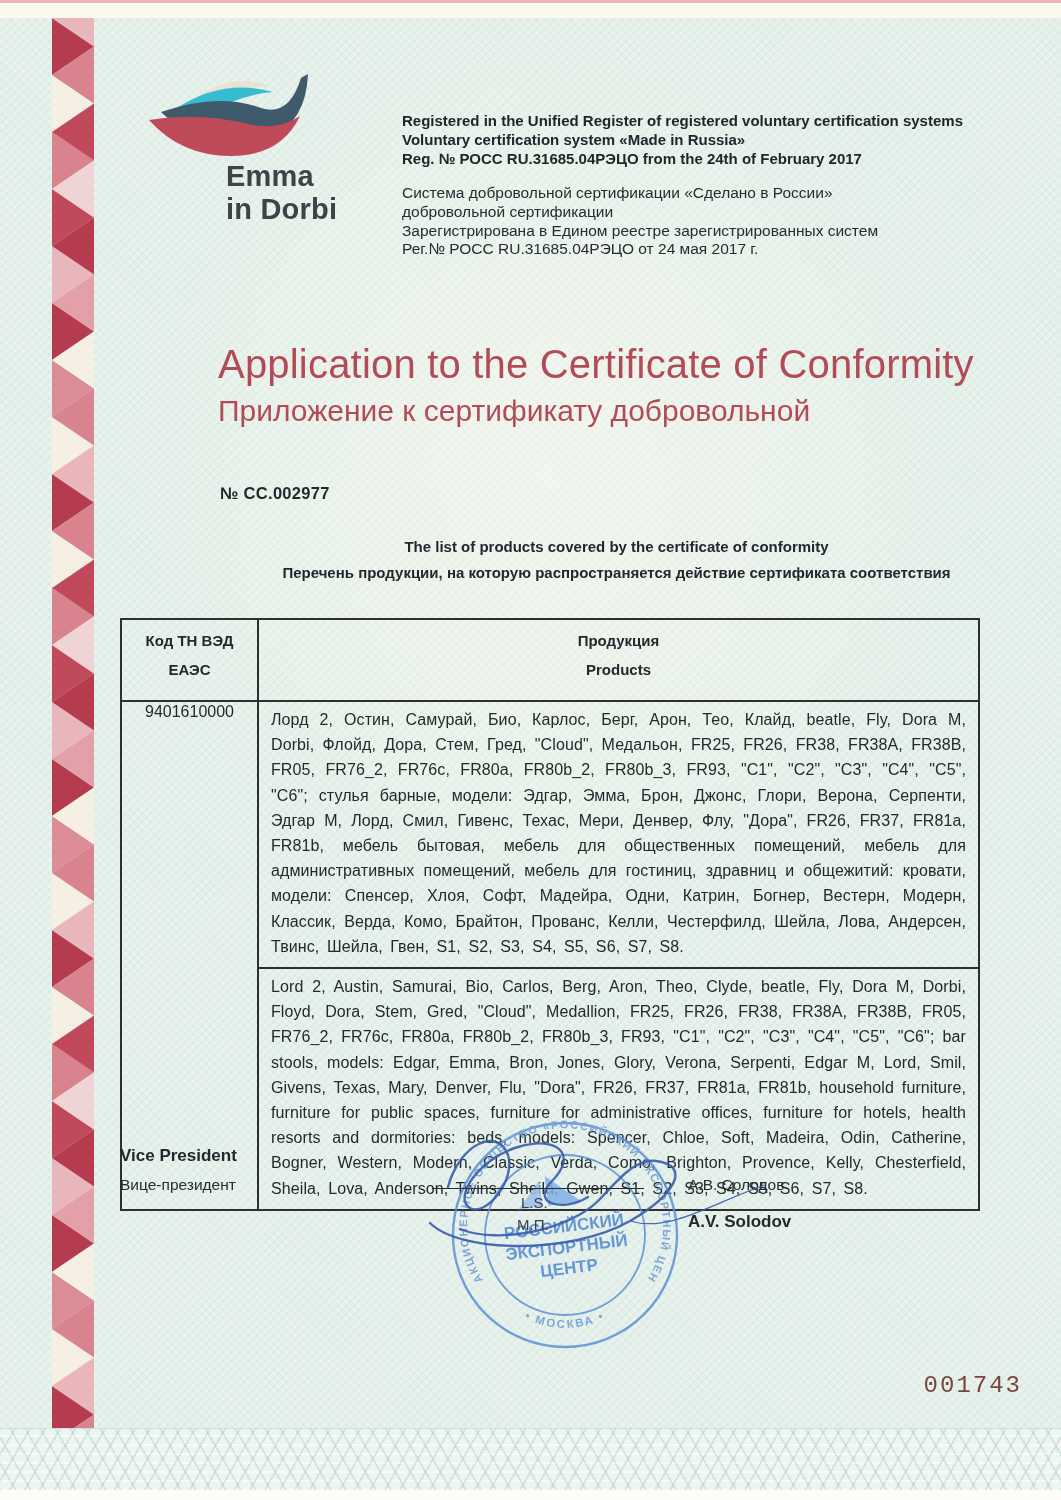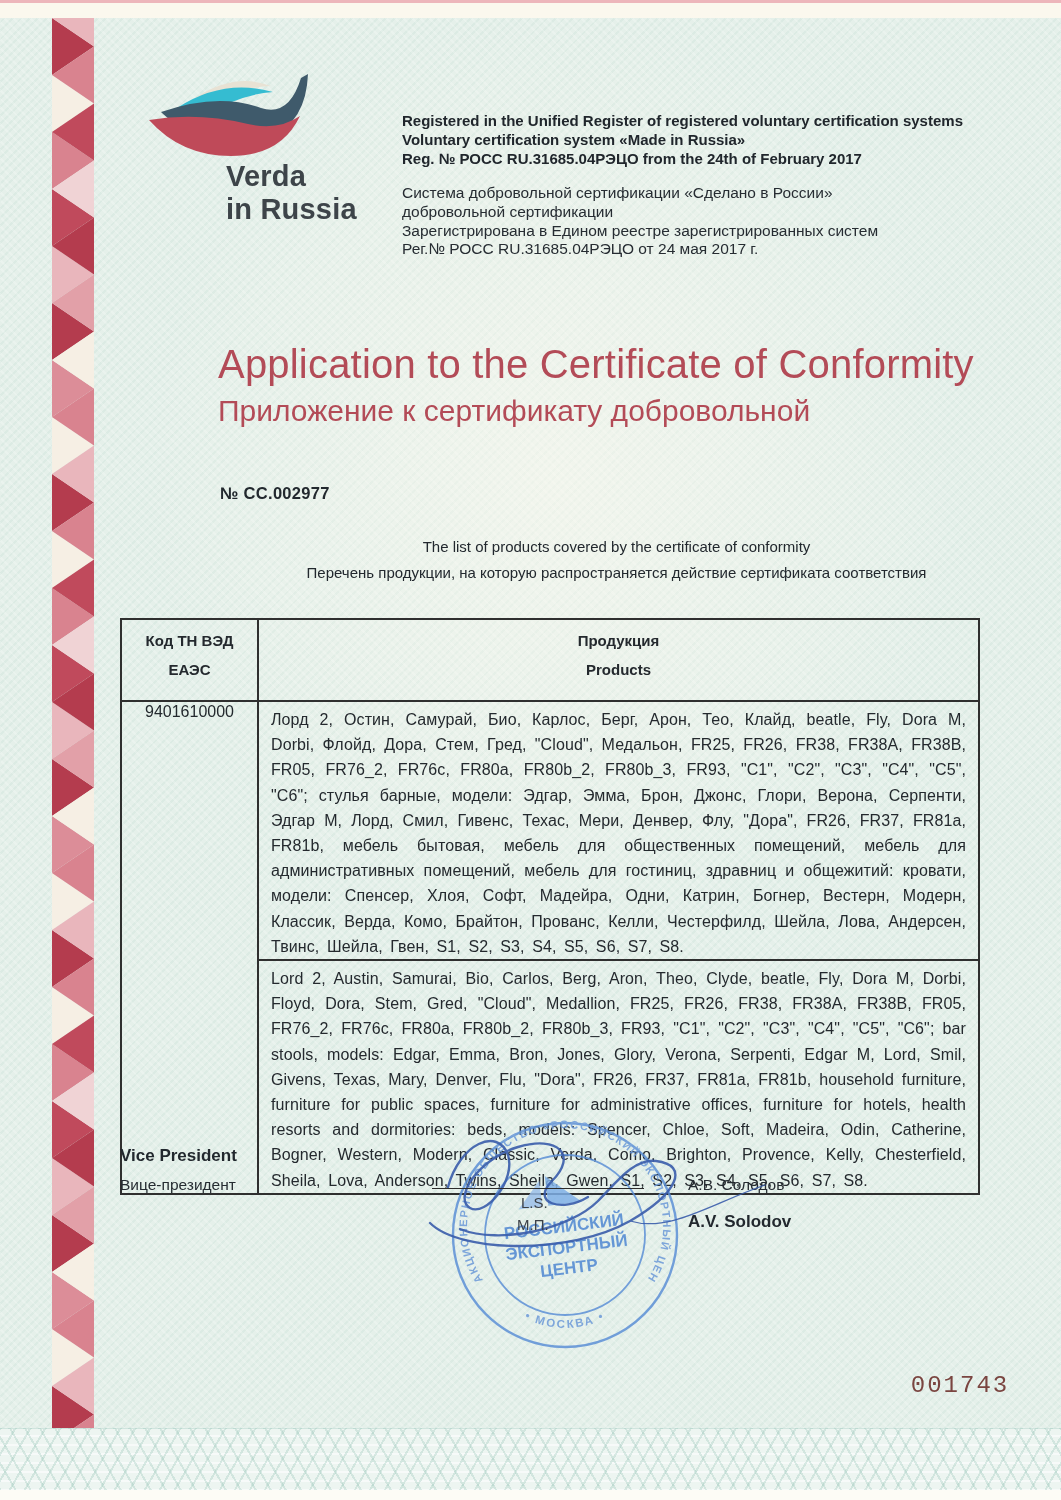--- a/index.html
+++ b/index.html
@@ -41,54 +41,54 @@
   
   .hdr-en{left:402px; top:112px; width:600px; font-size:15px; font-weight:bold; line-height:18.8px; color:#20262c;}
   .hdr-ru{left:402px; top:184px; width:600px; font-size:15.5px; line-height:18.8px; color:#262c32;}
 
   
   .title-en{left:218px; top:342px; font-size:40px; color:#b34b57; letter-spacing:.2px;}
   .title-ru{left:218px; top:394px; font-size:30px; color:#b34b57;}
 
   .cert-no{left:220px; top:484px; font-size:16.5px; font-weight:bold; color:#22282e; letter-spacing:.3px;}
 
-  .subtitle{left:253px; top:538px; width:727px; text-align:center; font-weight:normal; color:#22282e;}
+  .subtitle{left:253px; top:538px; width:727px; text-align:center; font-weight:bold; color:#22282e;}
   .subtitle .s1{font-size:15px; margin:0 0 9px 0;}
   .subtitle .s2{font-size:15px; margin:0;}
 
   
   table.products{
     position:absolute; left:120px; top:618px; width:860px;
     border-collapse:collapse; table-layout:fixed;
   }
   table.products td{border:2px solid #2f2f2f; vertical-align:top; overflow:hidden;}
   td.code-col{width:133px; text-align:center; vertical-align:middle; font-size:16px;}
   td.head-cell{height:78px; text-align:center; font-weight:bold; font-size:15px; color:#24292e;}
   td.head-cell .hl{margin-top:11px;}
   td.head-cell .hl2{margin-top:12px;}
   td.prod-cell{
-    padding:5px 12px 0 12px; font-size:16px; line-height:25.2px;
+    padding:5px 12px 8px 12px; font-size:16px; line-height:25.2px;
     text-align:justify; color:#24292e; word-spacing:3px; letter-spacing:.1px;
   }
   td.row-ru{height:216px;}
   td.row-en{height:196px;}
 
   
   .vp-en{left:120px; top:1146px; font-size:17px; font-weight:bold; color:#22282e;}
   .vp-ru{left:120px; top:1176px; font-size:15.5px; color:#262c32;}
   .name-en{left:688px; top:1212px; font-size:17px; font-weight:bold; color:#22282e;}
   .name-ru{left:688px; top:1176px; font-size:15.5px; color:#262c32;}
   .sig-line{left:432px; top:1188px; width:212px; height:0; border-top:1.6px solid #2c2c2c;}
   .ls-label{left:521px; top:1194px; font-size:15px; color:#3c4148;}
   .mp-label{left:517px; top:1216px; font-size:15px; color:#3c4148;}
 
   .stamp-box{left:450px; top:1120px; opacity:.84;}
   .sig-box{left:420px; top:1125px;}
 
-  .serial{left:898px; top:1372px; width:124px; text-align:center;
+  .serial{left:898px; top:1372px; width:124px; text-align:right;
     font-family:"Liberation Mono", monospace; font-size:24px; letter-spacing:2px; color:#7a4540;}
 </style>
 </head>
 <body>
 
 <div id="page">
 
   <div class="abs top-pink-line"></div>
   <div class="abs top-cream-band"></div>
 
@@ -149,22 +149,22 @@
       <polygon points="42,1453.5 42,1510.5 0,1482" fill="#c04a5c"></polygon>
     </svg>
 
   <svg class="abs logo-bird" width="195" height="100" viewBox="0 0 195 100">
     <path d="M52,34 Q92,8 128,22 Q100,22 72,40 Q60,38 52,34 Z" fill="#e8e2d4"></path>
     <path d="M34,44 Q80,14 130,28 Q98,30 60,52 Q44,50 34,44 Z" fill="#35bcd1"></path>
     <path d="M18,48 Q75,28 118,44 Q146,53 158,14 L165,10 Q163,58 128,72 Q76,90 30,58 Q22,52 18,48 Z" fill="#3f5a6b"></path>
     <path d="M6,56 Q55,48 105,60 Q135,67 157,52 Q138,92 88,92 Q38,92 6,56 Z" fill="#bf4a59"></path>
   </svg>
   <div class="abs logo-text">
-    <div>Verda</div>
-    <div>in Russia</div>
+    <div>Emma</div>
+    <div>in Dorbi</div>
   </div>
 
   <div class="abs hdr-en">
     <div>Registered in the Unified Register of registered voluntary certification systems</div>
     <div>Voluntary certification system «Made in Russia»</div>
     <div>Reg. № РОСС RU.31685.04РЭЦО from the 24th of February 2017</div>
   </div>
   <div class="abs hdr-ru">
     <div>Система добровольной сертификации «Сделано в России»</div>
     <div>добровольной сертификации</div>

